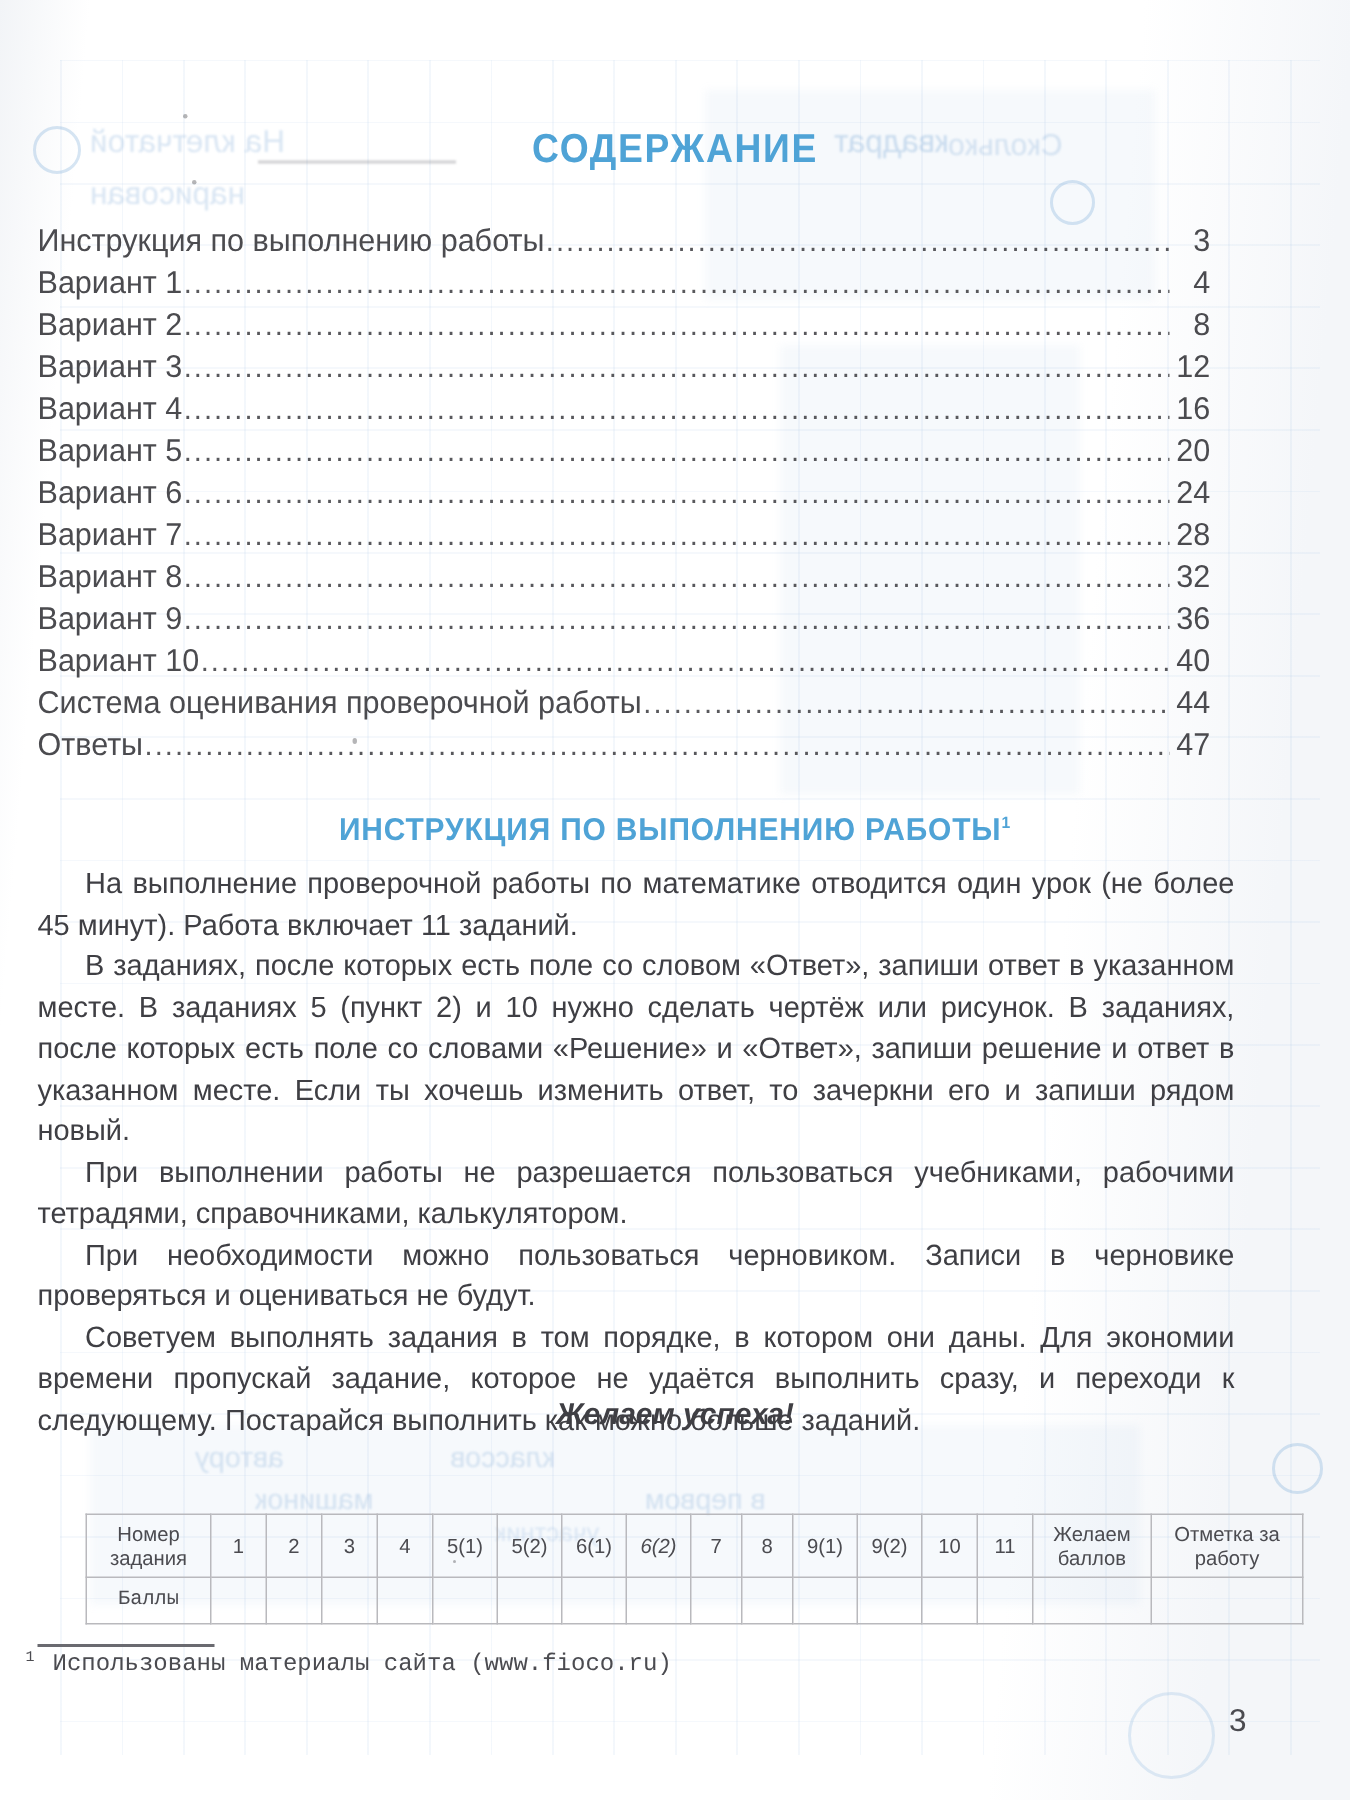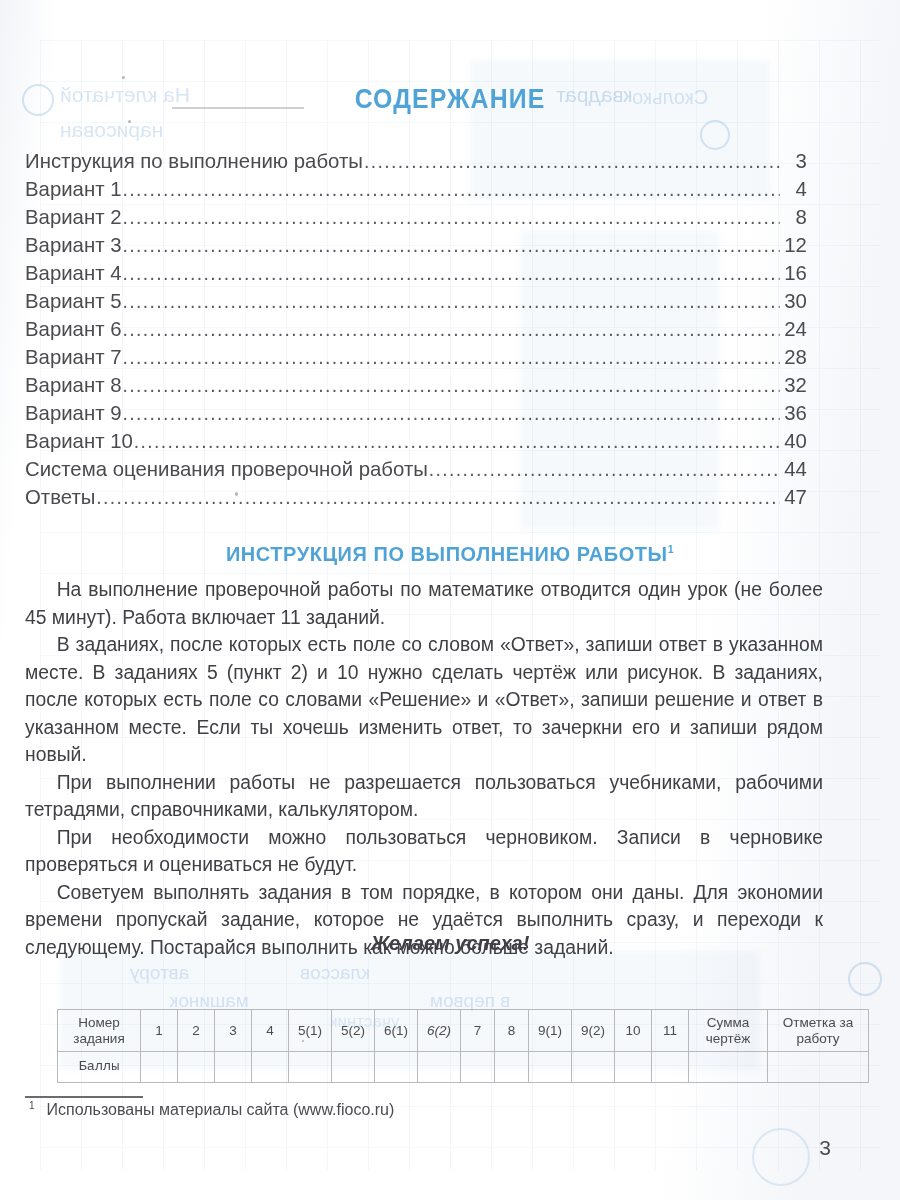--- a/index.html
+++ b/index.html
@@ -219,25 +219,25 @@
   td.rowlabel {
     font-size: 14px;
     padding: 0 4px;
   }
   td.num { font-size: 14px; }
   td.wide { font-size: 14px; }
 
   
   .footnote {
     position: absolute;
-    left: 29px;
+    left: 17px;
     top: 1100px;
     width: 600px;
     color: #4b4b50;
-    font-family: Liberation Sans, sans-serif;
+    font-family: Liberation Mono, monospace;
     font-size: 16px;
   }
   .footnote-rule {
     position: absolute;
     left: 25px;
     top: 1096px;
     width: 118px;
     height: 1.6px;
     background: #6a6a70;
   }
@@ -315,21 +315,21 @@
         <span class="toc-page">12</span>
       </div>
       <div class="toc-row">
         <span class="toc-label">Вариант 4</span>
         <span class="toc-dots">................................................................................................................................................................</span>
         <span class="toc-page">16</span>
       </div>
       <div class="toc-row">
         <span class="toc-label">Вариант 5</span>
         <span class="toc-dots">................................................................................................................................................................</span>
-        <span class="toc-page">30</span>
+        <span class="toc-page">20</span>
       </div>
       <div class="toc-row">
         <span class="toc-label">Вариант 6</span>
         <span class="toc-dots">................................................................................................................................................................</span>
         <span class="toc-page">24</span>
       </div>
       <div class="toc-row">
         <span class="toc-label">Вариант 7</span>
         <span class="toc-dots">................................................................................................................................................................</span>
         <span class="toc-page">28</span>
@@ -388,21 +388,21 @@
           <td class="num" style="width:42px;">5(1)</td>
           <td class="num" style="width:42px;">5(2)</td>
           <td class="num" style="width:42px;">6(1)</td>
           <td class="num" style="width:42px;font-style:italic;">6(2)</td>
           <td class="num" style="width:33px;">7</td>
           <td class="num" style="width:33px;">8</td>
           <td class="num" style="width:42px;">9(1)</td>
           <td class="num" style="width:42px;">9(2)</td>
           <td class="num" style="width:36px;">10</td>
           <td class="num" style="width:36px;">11</td>
-          <td class="wide" style="width:78px;">Сумма чертёж</td>
+          <td class="wide" style="width:78px;">Желаем баллов</td>
           <td class="wide" style="width:100px;">Отметка за работу</td>
         </tr>
         <tr class="data-row">
           <td class="rowlabel">Баллы</td>
           <td></td>
           <td></td>
           <td></td>
           <td></td>
           <td></td>
           <td></td>

